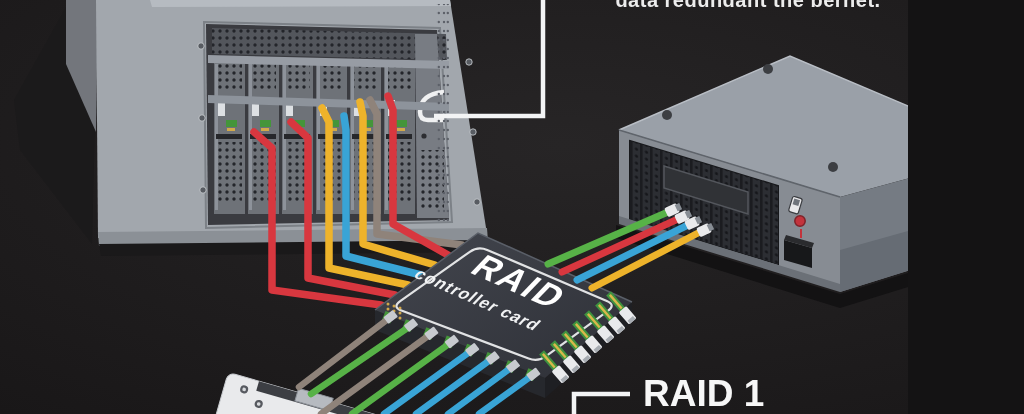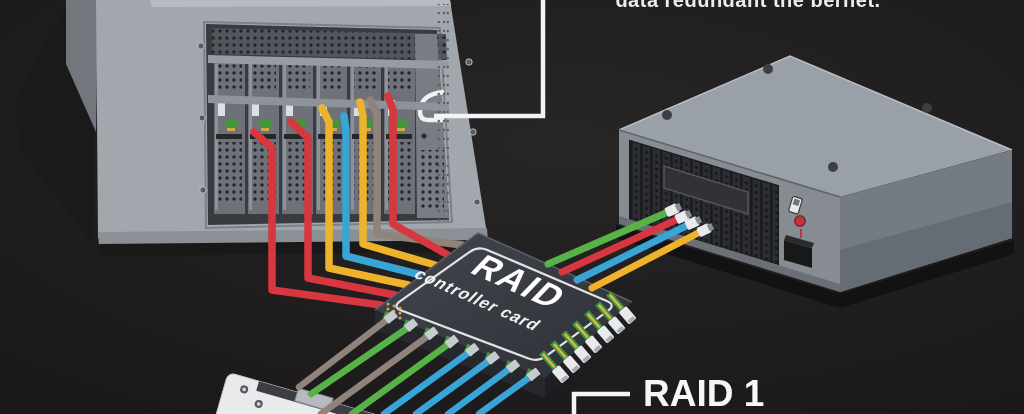--- a/index.html
+++ b/index.html
@@ -1,16 +1,16 @@
 <!DOCTYPE html>
 <html><head>
 <meta charset="utf-8">
 <style>
   html,body{margin:0;padding:0;background:#141314;}
-  .stage{width:1024px;height:414px;position:relative;overflow:hidden;background:#ef4444;}
+  .stage{width:908px;height:414px;position:relative;overflow:hidden;background:#ef4444;}
   svg{display:block;}
   text{font-family:"Liberation Sans",sans-serif;fill:#f5f5f5;}
   .caption{font-size:20px;font-weight:bold;letter-spacing:.5px;fill:#ececec;}
   .raid-title{font-size:34px;font-weight:bold;letter-spacing:2.5px;fill:#ffffff;}
   .raid-sub{font-size:16.5px;font-weight:bold;letter-spacing:1.2px;fill:#f2f3f4;}
   .raid1{font-size:37px;font-weight:bold;fill:#f7f7f7;}
   .cable{fill:none;stroke-linejoin:round;stroke-linecap:round;}
   .c-red{stroke:#d8373f}.c-yellow{stroke:#eeb32b}.c-blue{stroke:#39a4d6}
   .c-green{stroke:#57b247}.c-brown{stroke:#8f837a}
   .callout{fill:none;stroke:#f3f4f5;stroke-width:4.5;}

